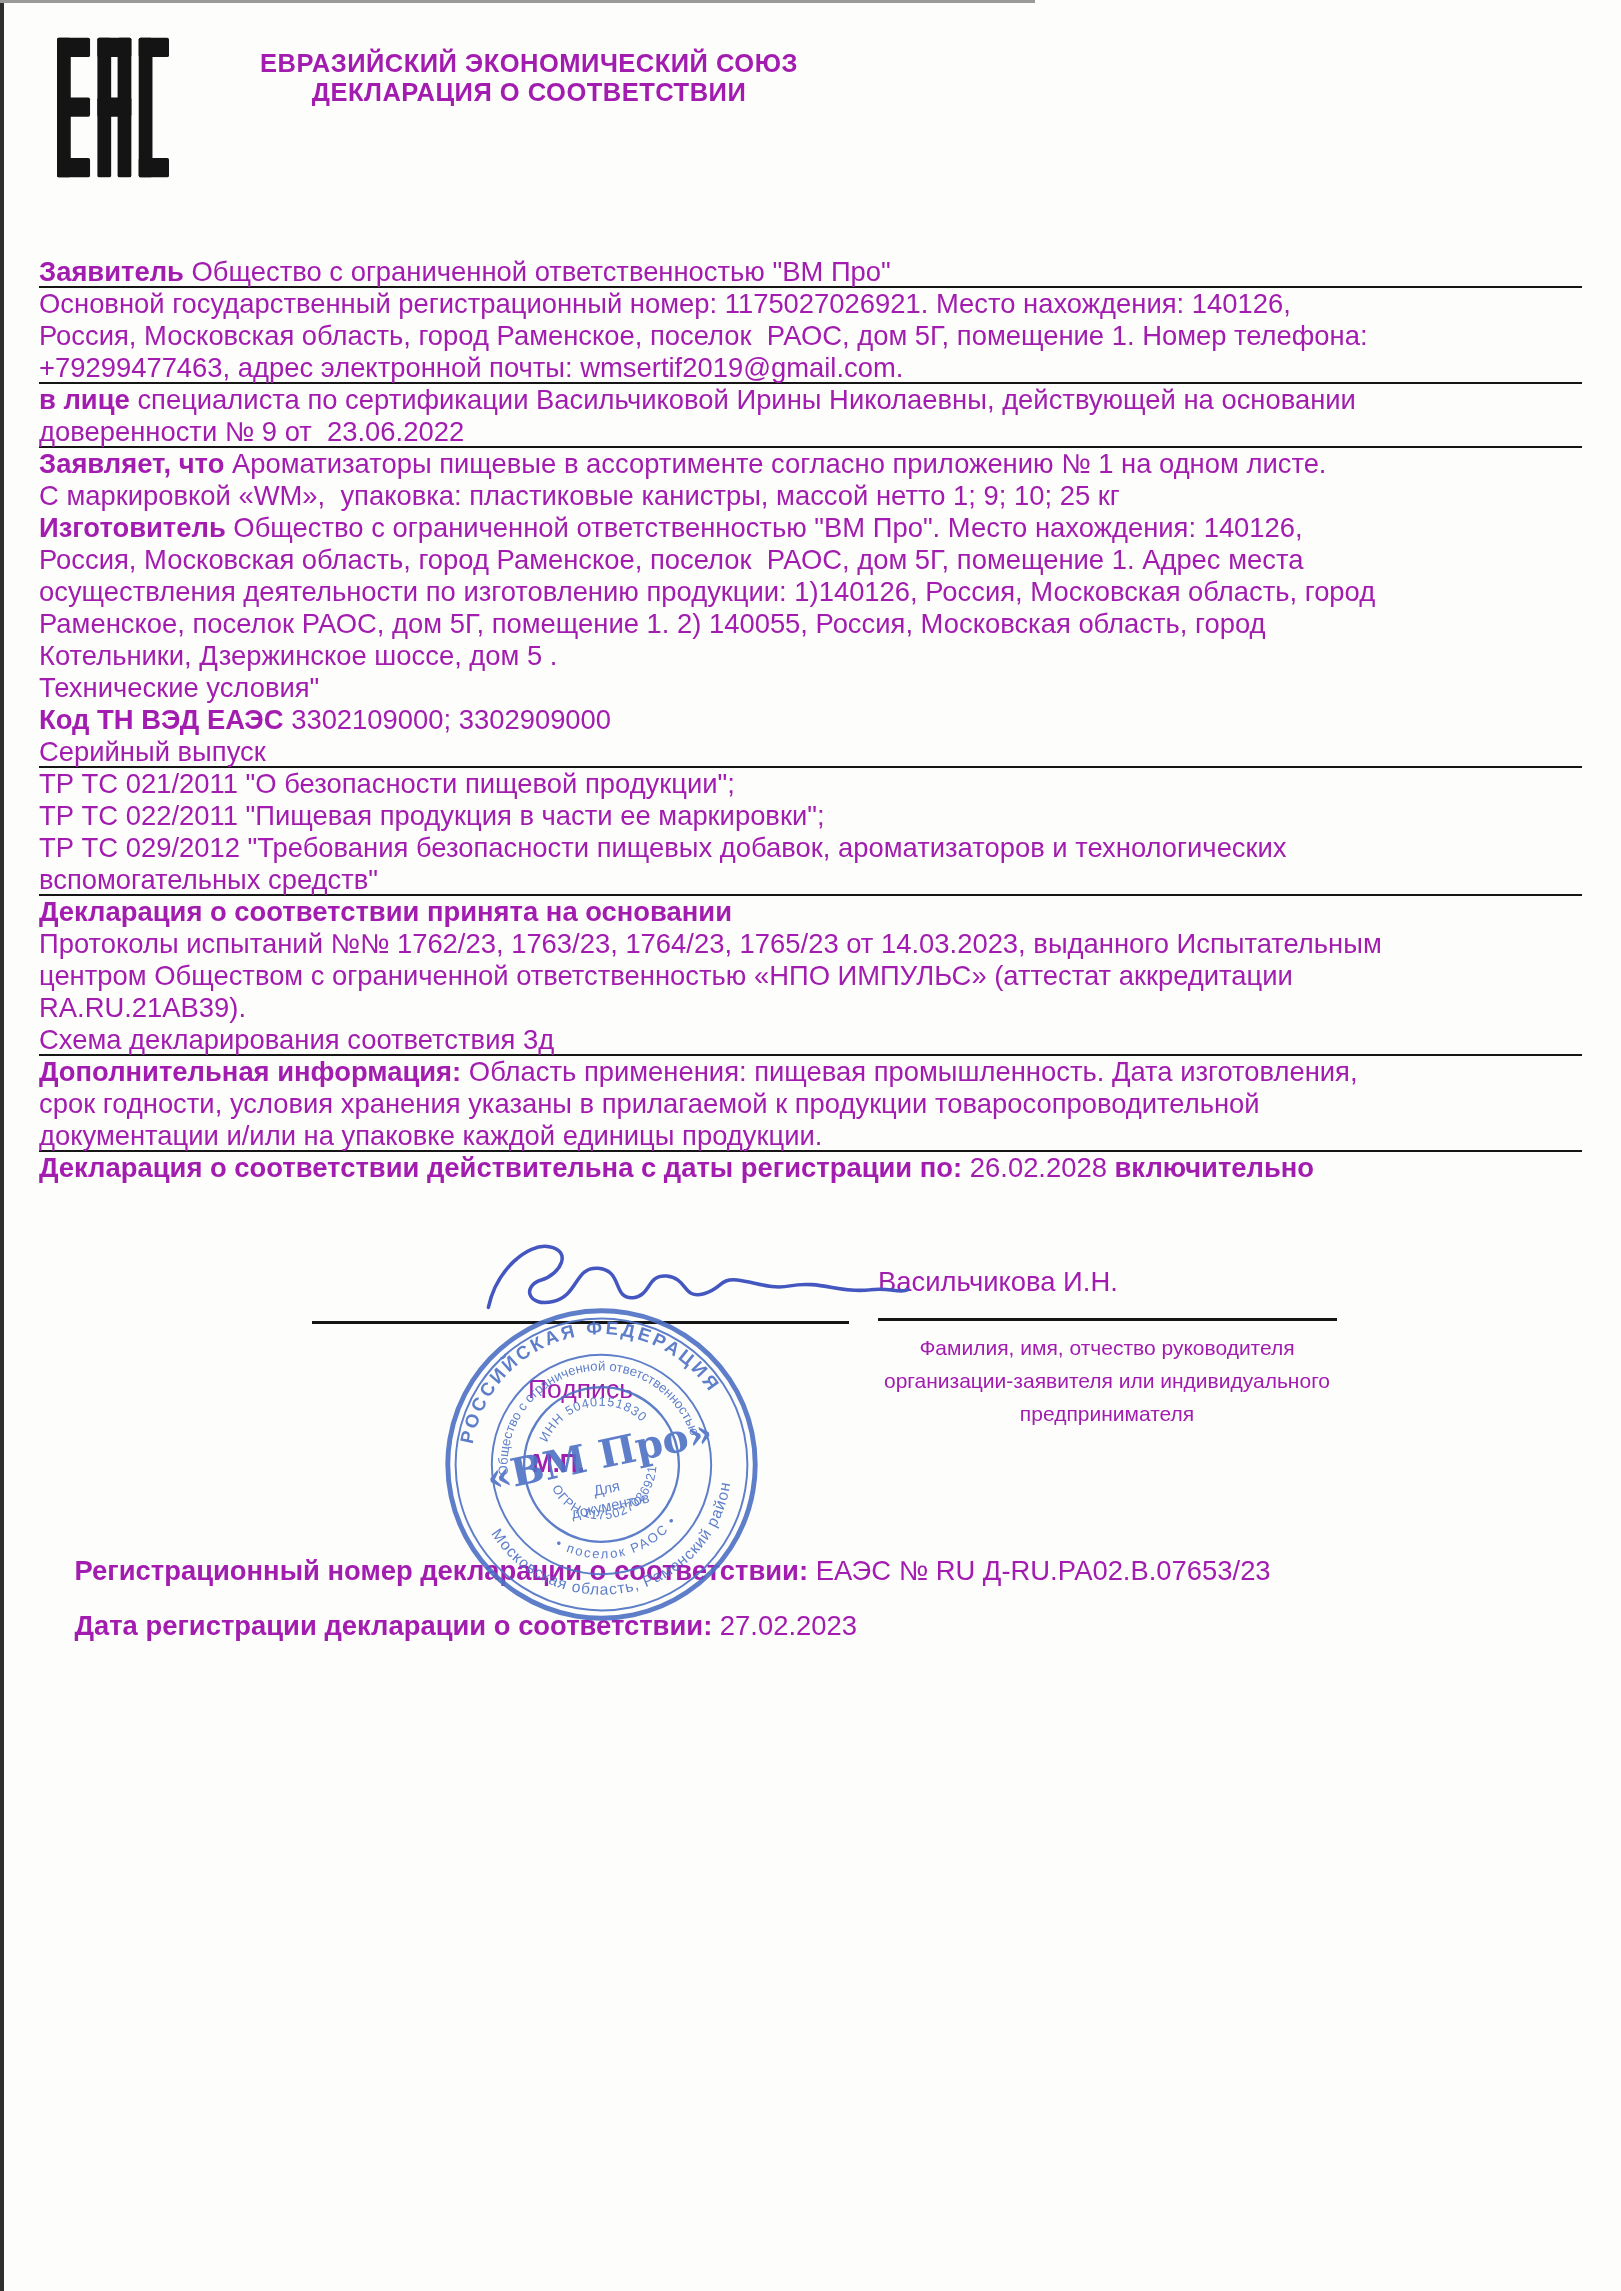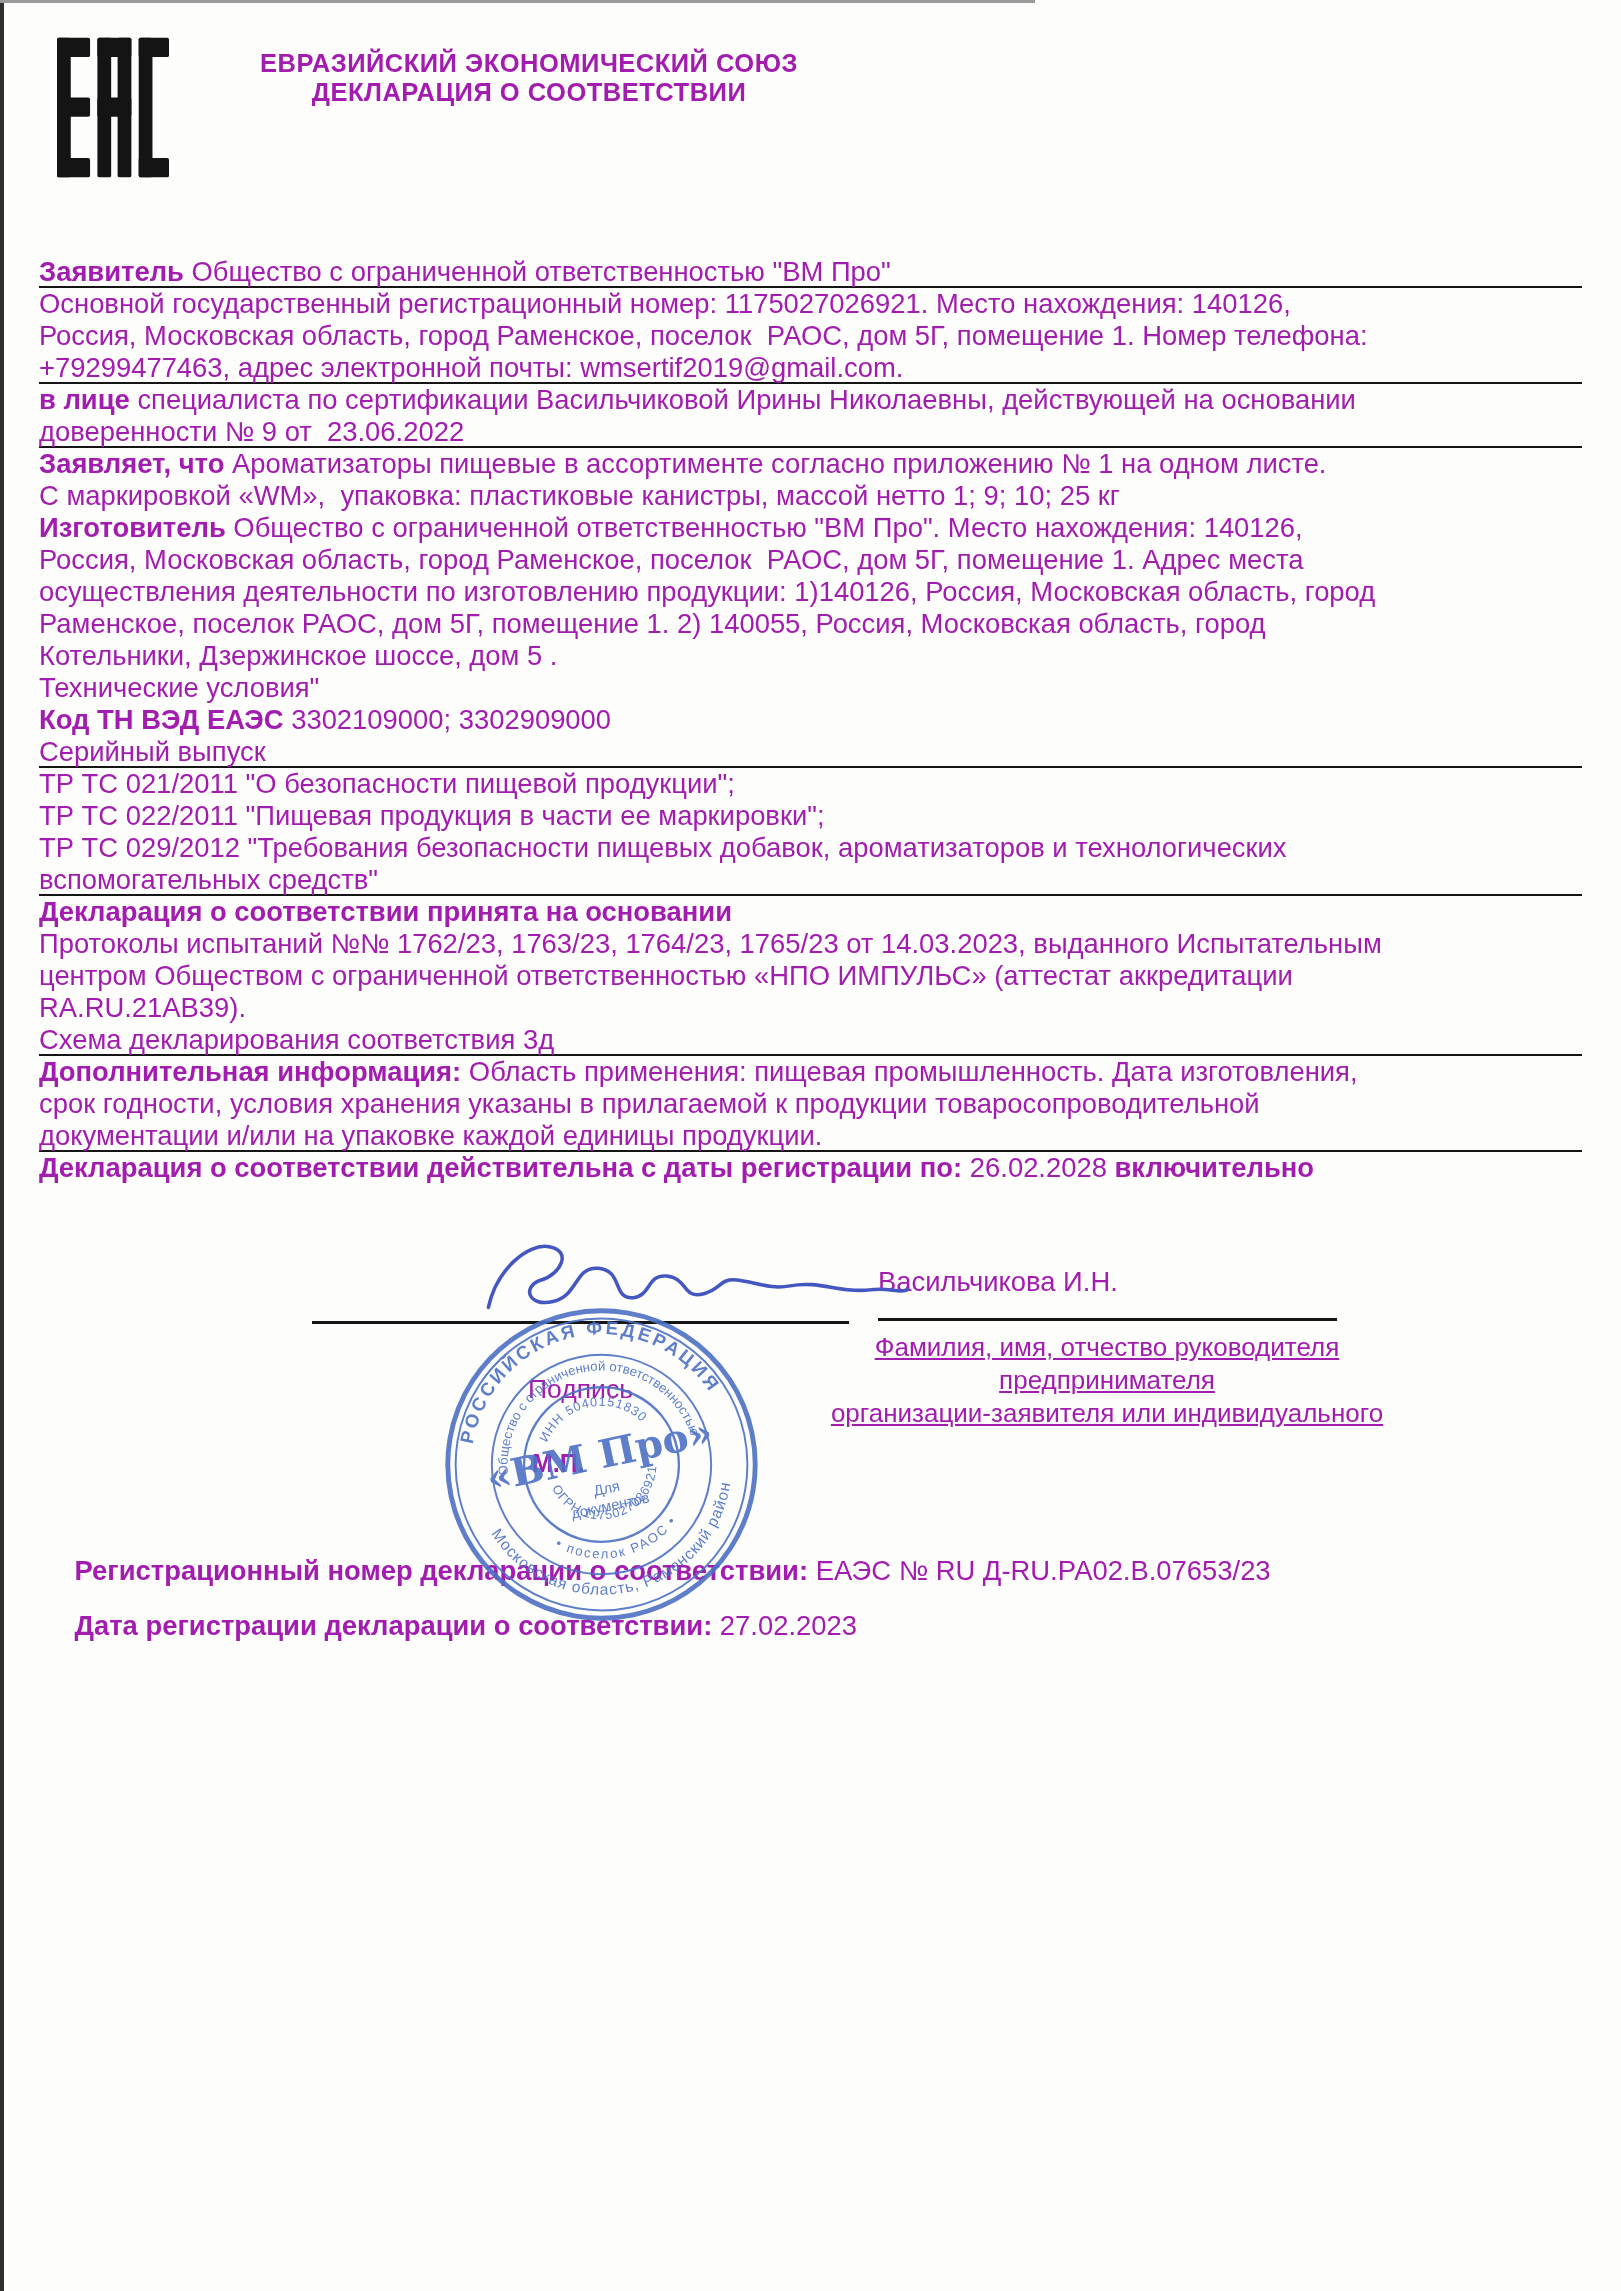--- a/index.html
+++ b/index.html
@@ -22,21 +22,21 @@
     position:absolute;left:39px;top:256px;width:1543px;
     font-size:27.4px;line-height:32px;
   }
   .doc-line{height:32px;box-sizing:border-box;white-space:pre;}
   .doc-line.u{border-bottom:2.9px solid #151515;}
   .b{font-weight:bold;}
   .sig-line{position:absolute;height:2.9px;background:#151515;}
   .sig-line-left{left:312px;top:1321px;width:537px;}
   .sig-line-right{left:878px;top:1318px;width:459px;}
   .signer-name{position:absolute;left:878px;top:1266px;width:459px;text-align:left;font-size:27.4px;}
-  .sig-caption{position:absolute;left:819px;top:1331px;width:576px;text-align:center;font-size:26px;line-height:33px;text-decoration:underline;}
+  .sig-caption{position:absolute;left:819px;top:1331px;width:576px;text-align:center;font-size:21px;line-height:33px;}
   .podpis-label{position:absolute;left:312px;top:1374px;width:537px;text-align:center;font-size:26.5px;}
   .mp-label{position:absolute;left:532px;top:1449px;font-size:25px;font-weight:bold;}
   .signature-svg{position:absolute;left:459px;top:1231px;z-index:3;}
   .stamp{position:absolute;left:438px;top:1301px;transform:rotate(-12deg);opacity:.9;z-index:4;}
   .footer-line{position:absolute;left:44px;font-size:27.4px;white-space:pre;z-index:2;}
   .footer-line-1{top:1523px;}
   .footer-line-2{top:1578px;}
 </style>
 </head>
 <body>
@@ -100,22 +100,22 @@
 
   <svg class="signature-svg" width="480" height="98" viewBox="0 0 490 100" aria-hidden="true">
     <path d="M 30,78 C 38,40 70,12 92,16 C 116,20 104,44 84,50 C 64,56 70,78 96,72 C 122,66 118,36 142,38 C 168,40 156,70 178,68 C 196,66 192,44 212,46 C 234,48 228,70 250,64 C 268,59 266,48 284,50 C 302,52 318,60 338,56 C 368,50 390,64 420,60 C 438,57 450,64 458,60" fill="none" stroke="#4456c0" stroke-width="3.6" stroke-linecap="round"></path>
   </svg>
 
   <div class="sig-line sig-line-left"></div>
   <div class="sig-line sig-line-right"></div>
   <div class="signer-name">Васильчикова И.Н.</div>
   <div class="sig-caption">
     <div>Фамилия, имя, отчество руководителя</div>
+    <div>организации-заявителя или индивидуального</div>
     <div>предпринимателя</div>
-    <div>организации-заявителя или индивидуального</div>
   </div>
   <div class="podpis-label">Подпись</div>
   <div class="mp-label">М.П.</div>
 
   <svg class="stamp" width="327" height="327" viewBox="-167 -167 334 334" aria-hidden="true">
     <defs>
       <path id="arcTopOuter" d="M -133,0 A 133,133 0 0 1 133,0"></path>
       <path id="arcBotOuter" d="M -133,0 A 133,133 0 0 0 133,0"></path>
       <path id="arcTopMid" d="M -96,0 A 96,96 0 0 1 96,0"></path>
       <path id="arcBotMid" d="M -96,0 A 96,96 0 0 0 96,0"></path>

